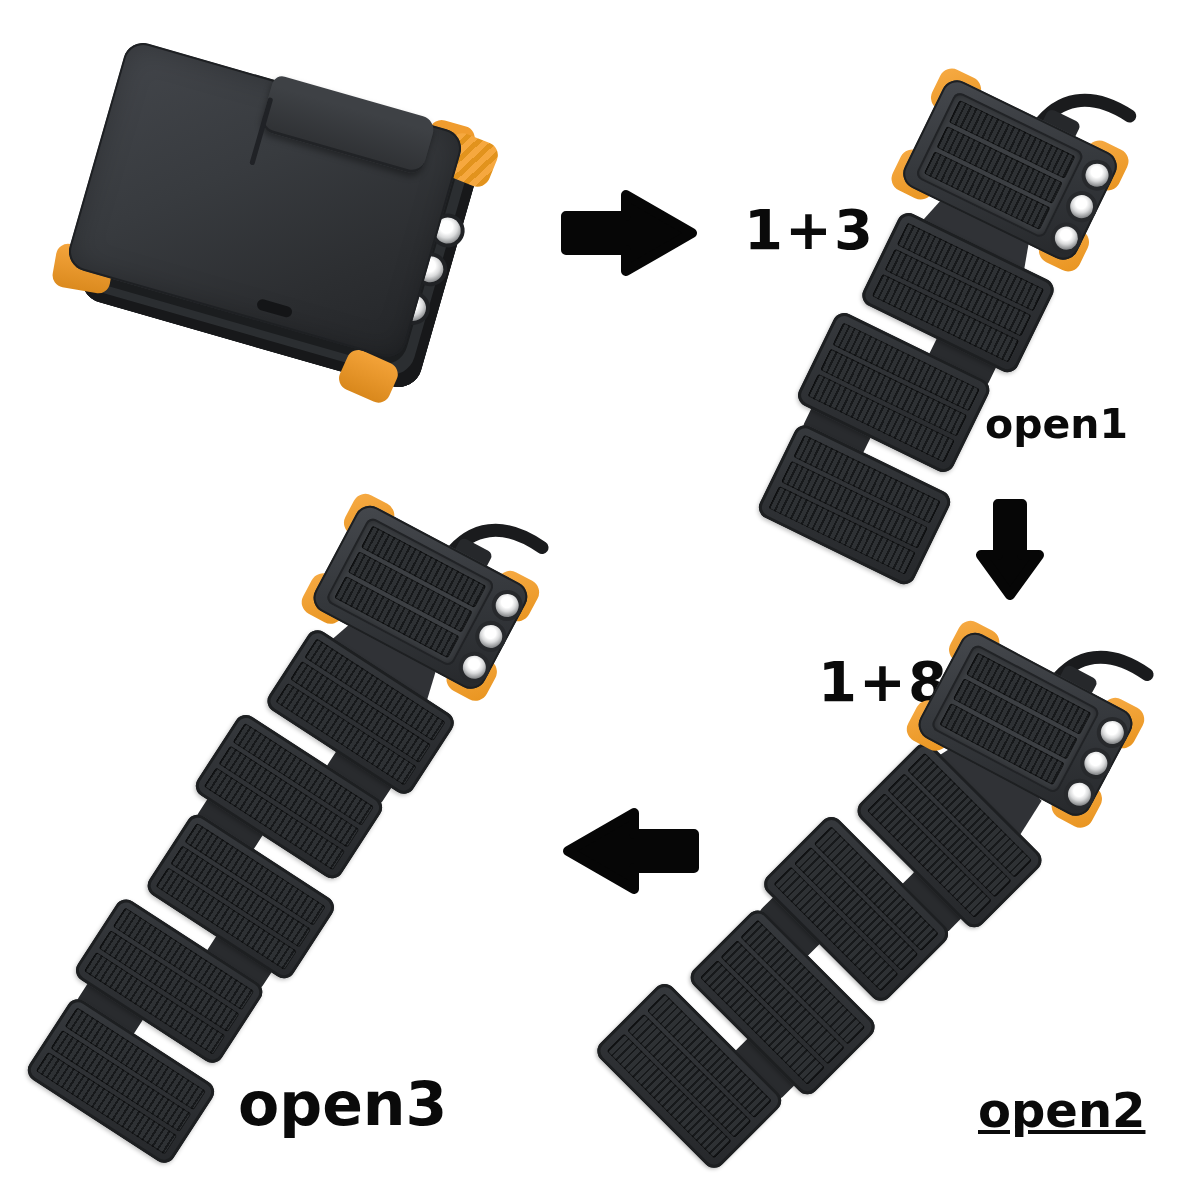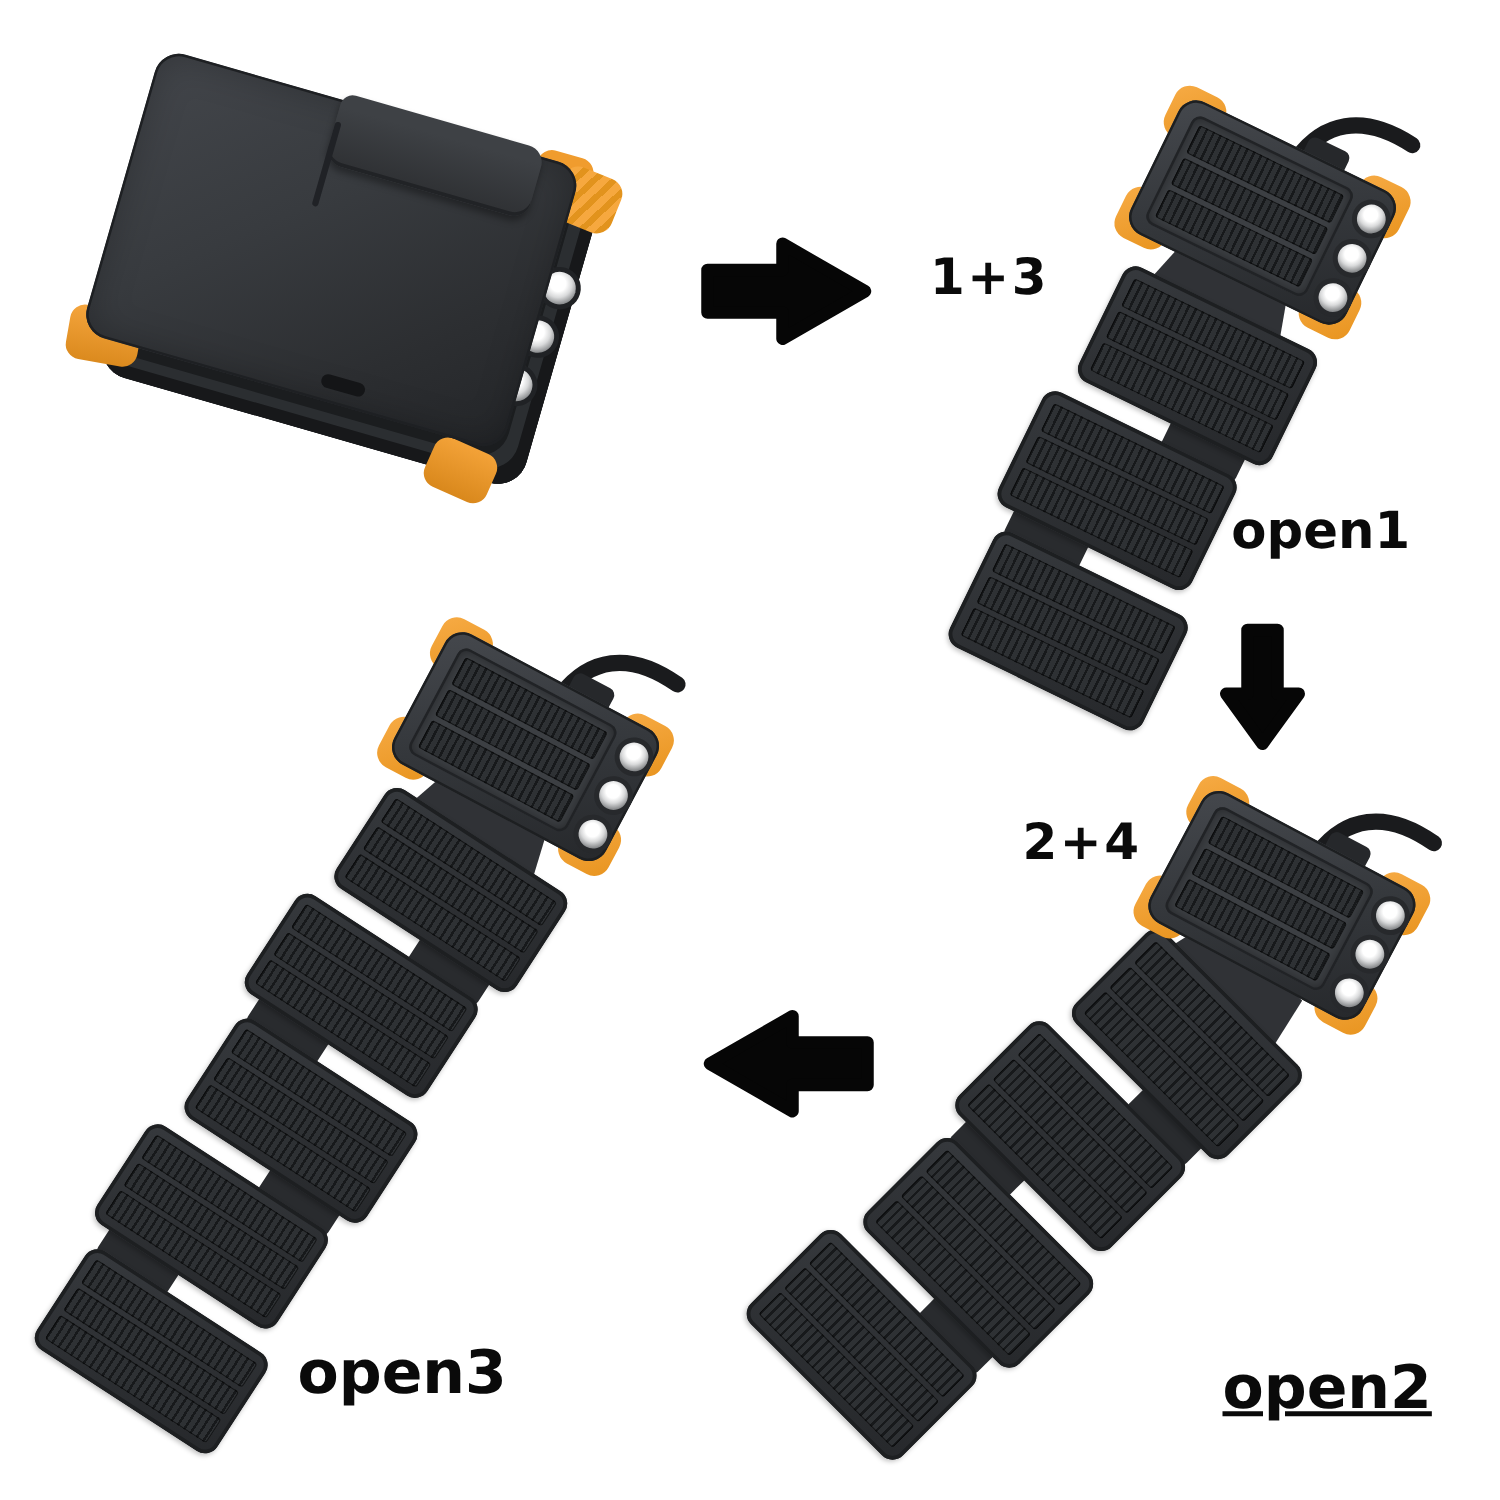--- a/index.html
+++ b/index.html
@@ -6,22 +6,22 @@
   html, body { margin:0; padding:0; background:#ffffff; }
   body { width:1200px; height:1200px; position:relative; overflow:hidden;
          font-family:"DejaVu Sans","Liberation Sans",sans-serif; }
   .stage { position:absolute; left:0; top:0; width:1200px; height:1200px; }
 
   
   .label { position:absolute; font-weight:700; color:#0a0a0a; line-height:1; white-space:nowrap; }
   .lbl-close { left:121px; top:388px; font-size:50px; }
   .lbl-open1 { left:985px; top:404px; font-size:41px; }
   .lbl-open2 { left:978px; top:1086px; font-size:48px;text-decoration:underline; }
-  .lbl-open3 { left:238px; top:1074px; font-size:48px; }
-  .badge { font-size:40px; letter-spacing:2px; }
+  .lbl-open3 { left:238px; top:1074px; font-size:60px; }
+  .badge { font-size:56px; letter-spacing:2px; }
   .b-13 { left:744px; top:202px; }
   .b-14 { left:818px; top:654px; }
   .b-15 { left:194px; top:565px; }
 
   
   .arrow { position:absolute; }
   .a-right { left:560px; top:183px; width:140px; height:100px; }
   .a-down  { left:975px; top:498px; width:70px;  height:104px; }
   .a-left  { left:560px; top:801px; width:140px; height:100px; }
   .arrow polygon { fill:#060606; stroke:#060606; stroke-width:10; stroke-linejoin:round; }
@@ -174,21 +174,21 @@
     <div class="panel pxa">
       <div class="cells">
         <div class="cellrow"></div>
         <div class="cellrow"></div>
         <div class="cellrow"></div>
       </div>
     </div>
   </div>
   <div class="label lbl-open1">open1</div>
 
-  <div class="label badge b-14">2+4</div>
+  <div class="label badge b-14">1+8</div>
   <div class="chain open2">
     <div class="head">
       <svg class="strap" viewBox="0 0 100 66">
         <path d="M12 64 C18 30, 42 8, 90 14" fill="none" stroke="#1a1b1d" stroke-width="13" stroke-linecap="round"></path>
       </svg>
       <div class="h-hinge"></div>
       <div class="h-corner h-tl"></div>
       <div class="h-corner h-tr"></div>
       <div class="h-corner h-br"></div>
       <div class="h-corner h-bl"></div>

